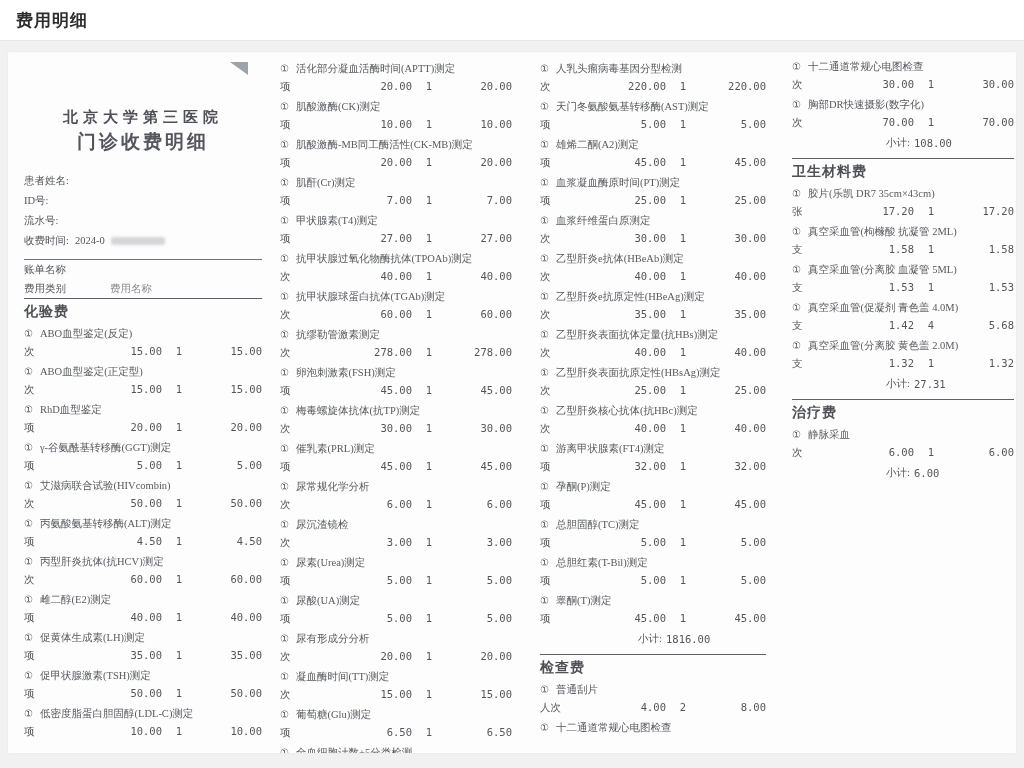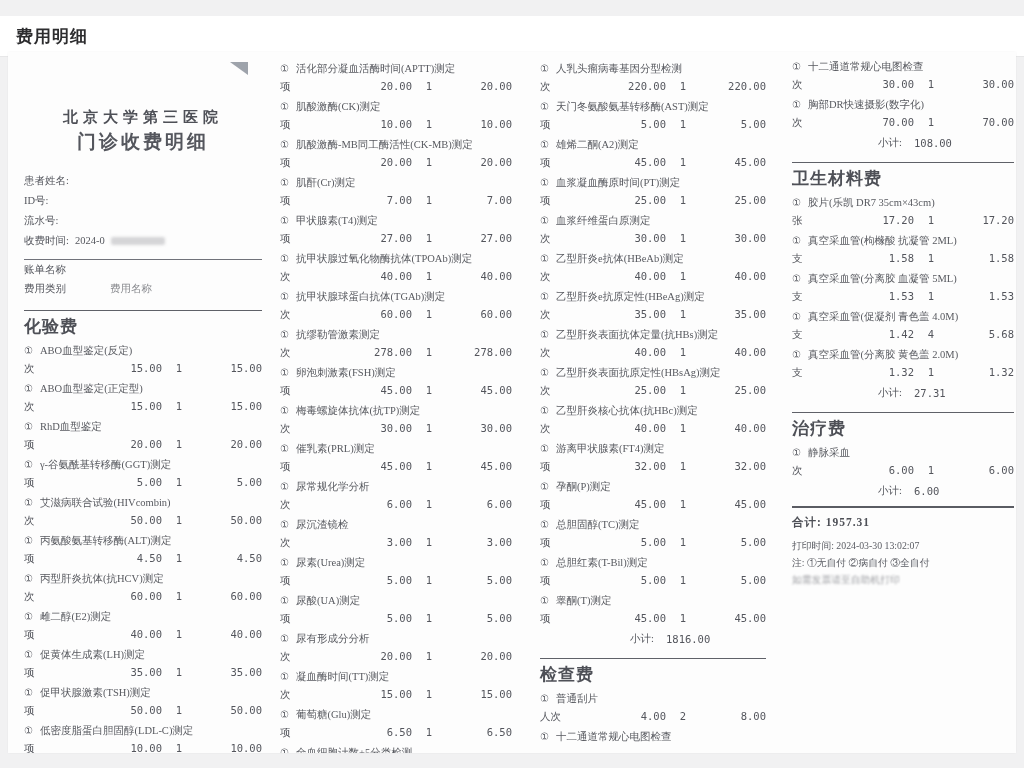--- a/index.html
+++ b/index.html
@@ -4,21 +4,21 @@
 <style>
   html,body{margin:0;padding:0;}
   body{
     width:1024px;height:768px;overflow:hidden;
     background:#f1f1f2;
     font-family:"DejaVu Sans","Liberation Sans",sans-serif;
     -webkit-font-smoothing:antialiased;
   }
   
   .topbar{
-    position:absolute;left:0;top:16px;width:1024px;height:41px;
+    position:absolute;left:0;top:0;width:1024px;height:41px;
     background:#ffffff;border-bottom:1px solid #e7e7e8;box-sizing:border-box;
   }
   .topbar .title{
     position:absolute;left:16px;top:9px;
     font-size:17px;font-weight:bold;color:#2d2d2f;letter-spacing:1px;
   }
   
   .receipt{
     position:absolute;left:8px;top:52px;width:1008px;height:701px;
     background:#fdfdfd;box-shadow:0 0 2px rgba(0,0,0,.05);
@@ -56,22 +56,22 @@
   }
   .metablock{border-top:1.5px solid #70727a;margin-top:8px;}
   .metarow{font-size:10.5px;line-height:19px;display:flex;color:#55575e;}
   .metarow .ml{width:86px;}
   .metarow .mr{opacity:.7;}
   .metarow .mcols{display:flex;flex:1;opacity:.7;}
   .metarow .mcols span{flex:1;text-align:right;}
 
   
   .sec{
-    border-top:1.6px solid #5f6168;margin-top:12px;padding:4px 0 6px 0;
-    font-size:17px;font-weight:bold;color:#4e5057;letter-spacing:1px;
+    border-top:1.6px solid #5f6168;margin-top:0;padding:4px 0 6px 0;
+    font-size:14px;font-weight:bold;color:#4e5057;letter-spacing:1px;
   }
   .item{margin-bottom:7px;}
   .iname{
     font-size:10.5px;line-height:13px;color:#57595f;
     display:flex;gap:7px;white-space:nowrap;overflow:hidden;
   }
   .iname .note{flex:0 0 auto;font-size:10px;color:#5d5f66;}
   .ivals{
     display:grid;grid-template-columns:26px 1fr 34px 66px;
     font-size:10.5px;line-height:13px;margin-top:5px;
@@ -80,21 +80,20 @@
   }
   .ivals .unit{font-family:"Liberation Serif","DejaVu Serif",serif;}
   .ivals .price{text-align:right;}
   .ivals .qty{text-align:center;}
   .ivals .amt{text-align:right;}
 
   .subtotal{
     display:grid;grid-template-columns:1fr 100px;
     font-size:10.5px;line-height:14px;margin:2px 0 8px 0;
     color:#53555c;
-    gap:8px;
   }
   .subtotal .sl{text-align:right;padding-right:4px;font-family:"Liberation Serif",serif;}
   .subtotal .sa{text-align:left;font-family:"DejaVu Sans Mono","Liberation Mono",monospace;}
 
   .totalblock{border-top:2.2px solid #5a5c63;margin-top:6px;padding-top:7px;}
   .totalrow{font-size:11.5px;font-weight:bold;color:#4e5057;letter-spacing:1px;margin-bottom:7px;}
   .ftline{font-size:9.8px;line-height:17px;color:#5a5c63;white-space:nowrap;}
   .blur2{filter:blur(1.3px);opacity:.6;}
 </style>
 </head>
@@ -799,20 +798,14 @@
           <span class="unit">次</span>
           <span class="price">6.00</span>
           <span class="qty">1</span>
           <span class="amt">6.00</span>
         </div>
       </div>
       <div class="subtotal">
         <span class="sl">小计:</span>
         <span class="sa">6.00</span>
       </div>
-      <div class="totalblock">
-        <div class="totalrow">合计: 1957.31</div>
-        <div class="ftline">打印时间: 2024-03-30 13:02:07</div>
-        <div class="ftline">注: ①无自付  ②病自付  ③全自付</div>
-        <div class="ftline blur2">如需发票请至自助机打印</div>
-      </div>
     </div>
   </div>
 
 </body></html>

